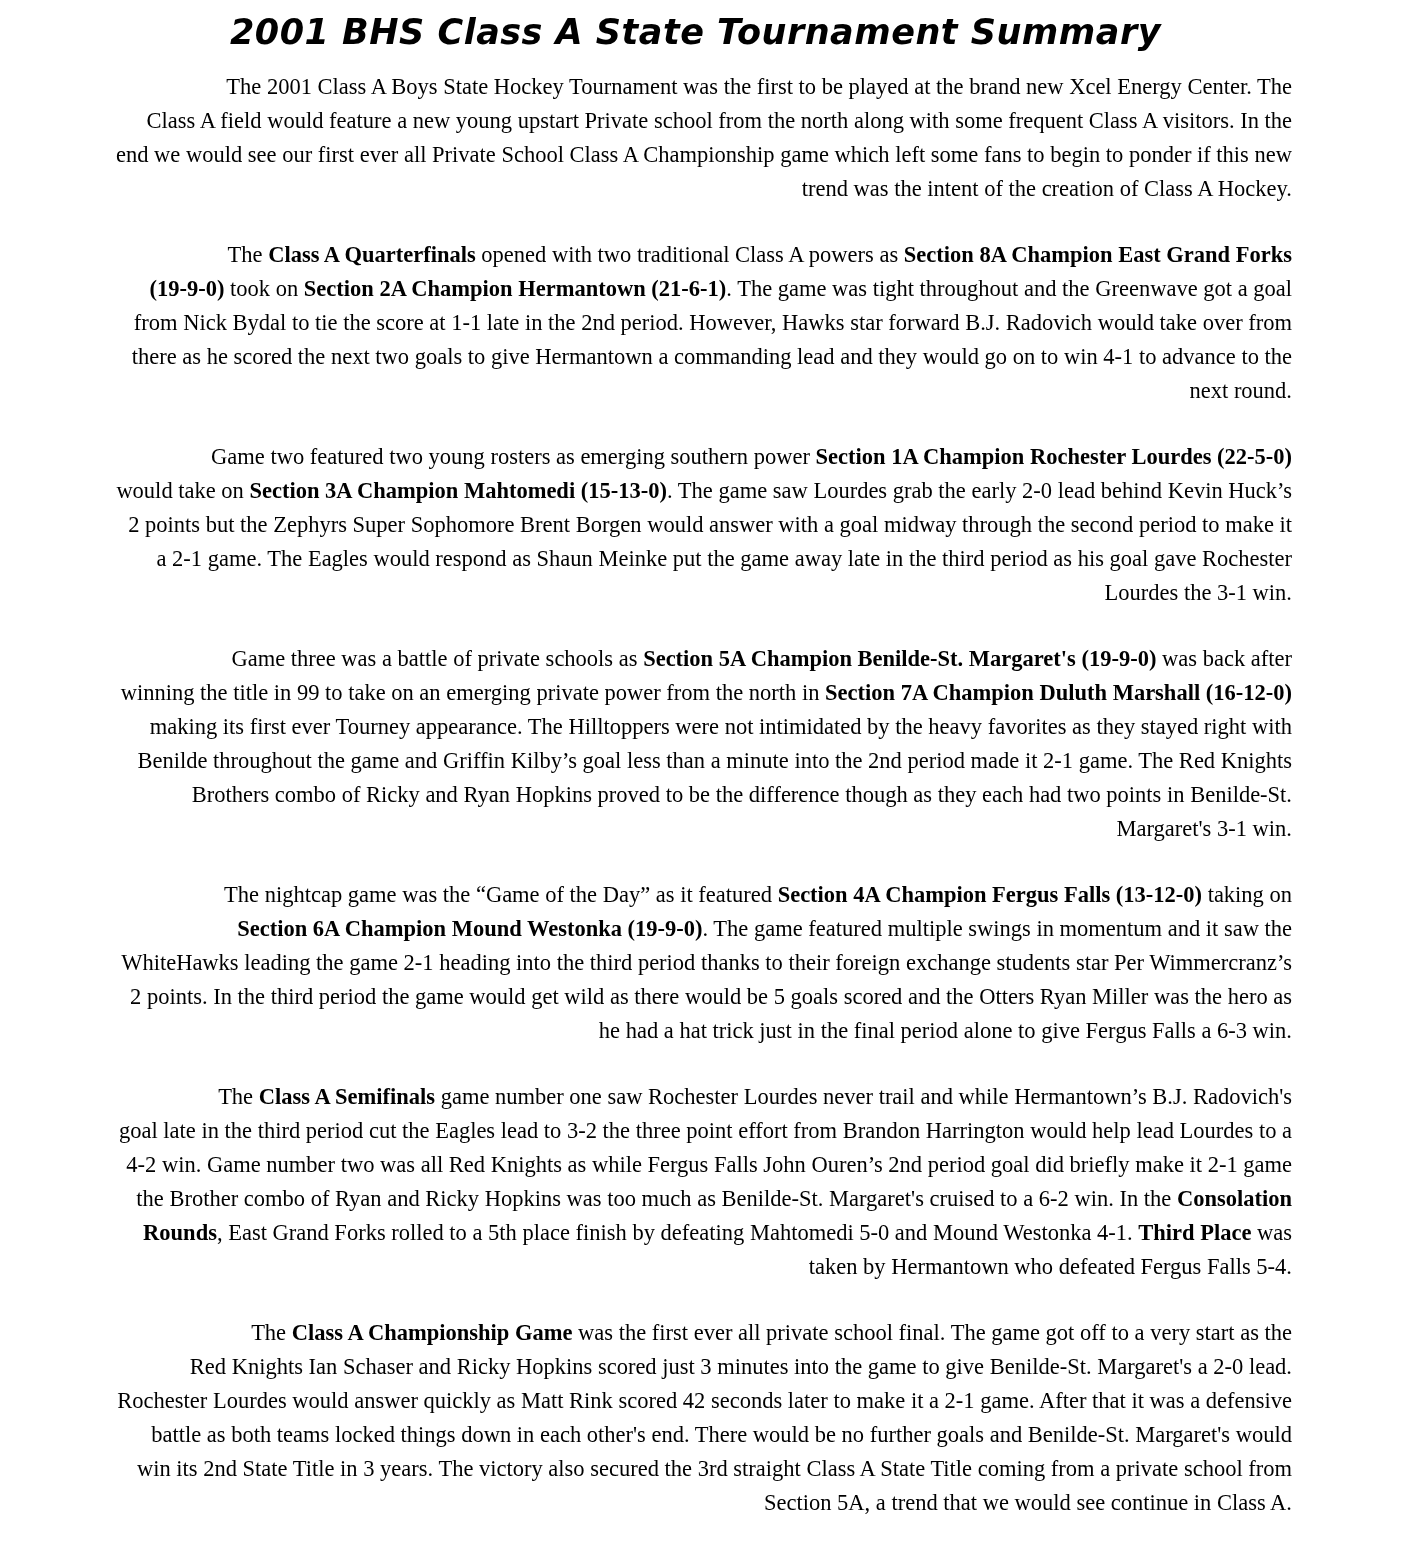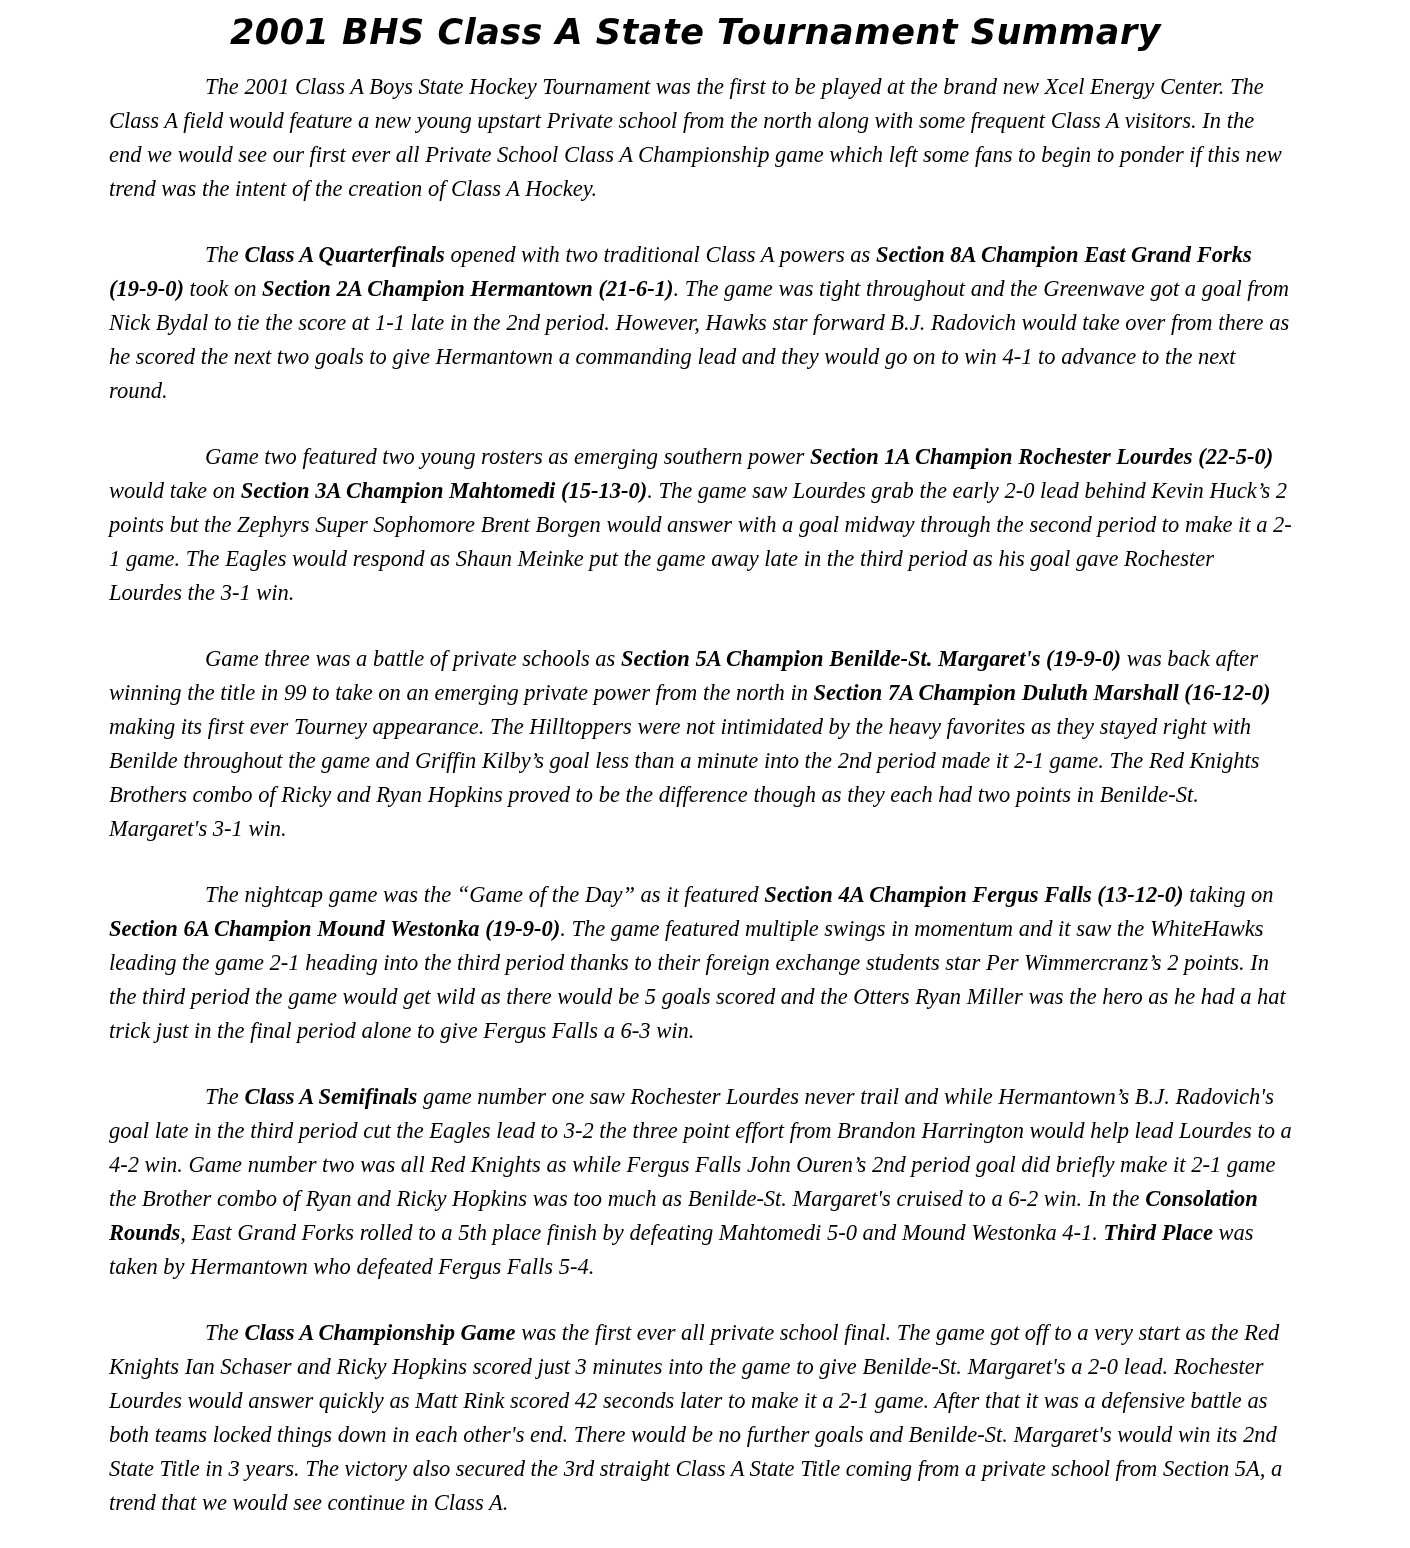--- a/index.html
+++ b/index.html
@@ -23,24 +23,23 @@
     text-align: center;
     font-family: "DejaVu Sans", sans-serif;
     font-weight: bold;
     font-style: italic;
     font-size: 35px;
     line-height: 40px;
     letter-spacing: 0.5px;
     color: #000000;
   }
   .doc-body p {
-    margin: 0 0 32px 10px;
+    margin: 0 0 32px 16px;
     text-indent: 96px;
-    text-align: left;
-    font-style: italic;
+    text-align: right;
   }
   .doc-body p:last-child {
     margin-bottom: 0;
   }
   .doc-body strong {
     font-weight: bold;
   }
 </style>
 </head>
 <body>

